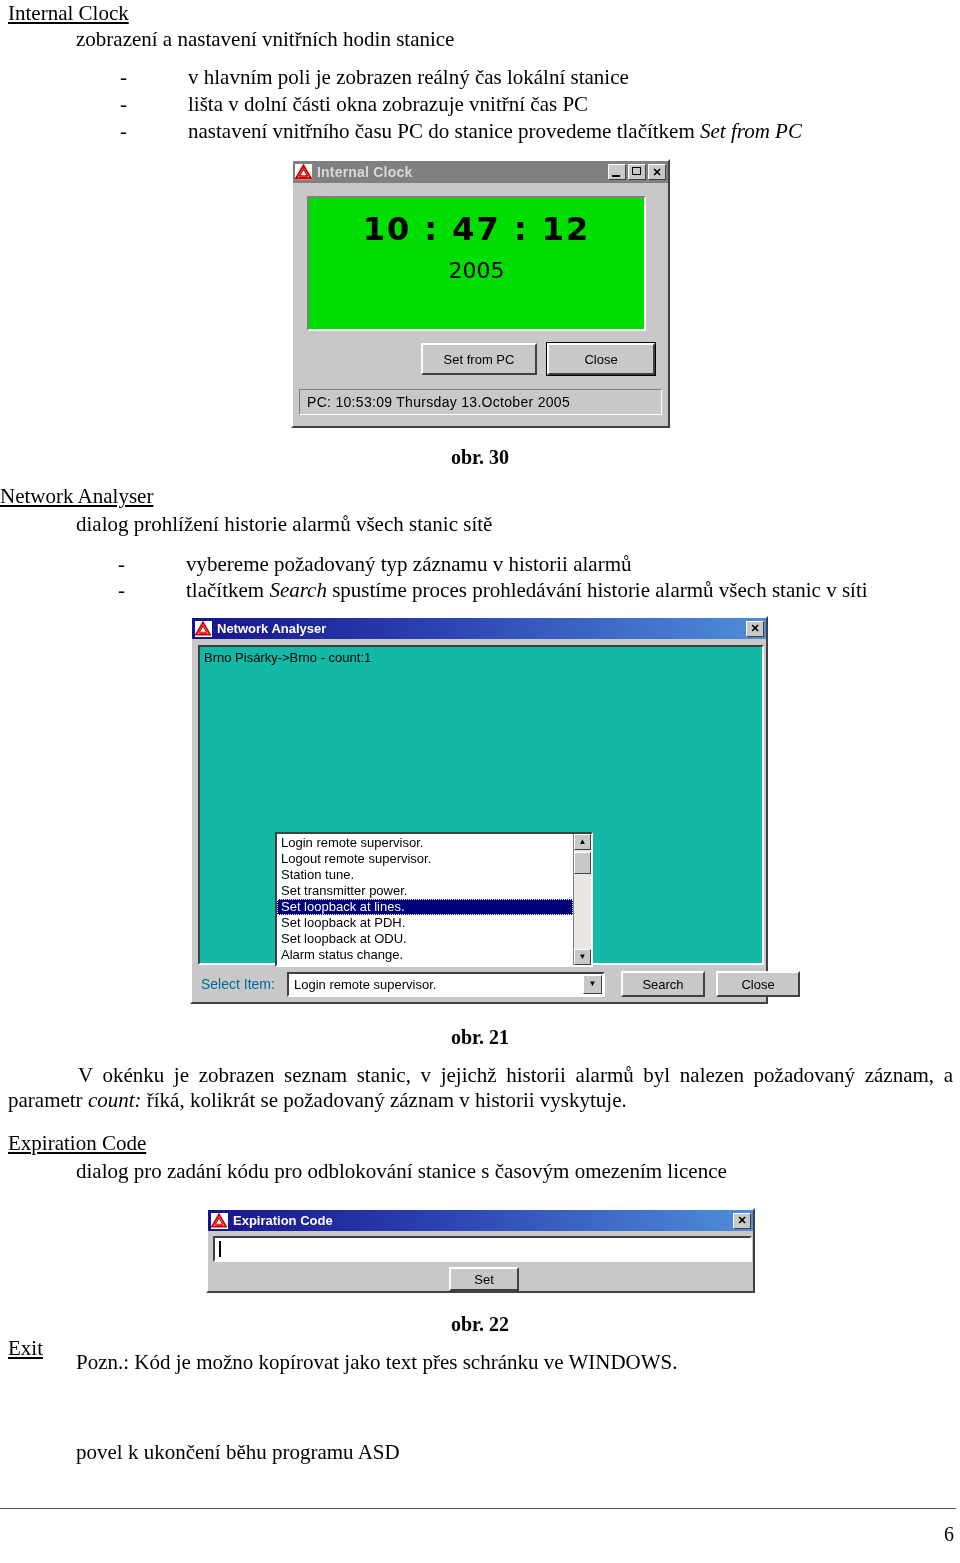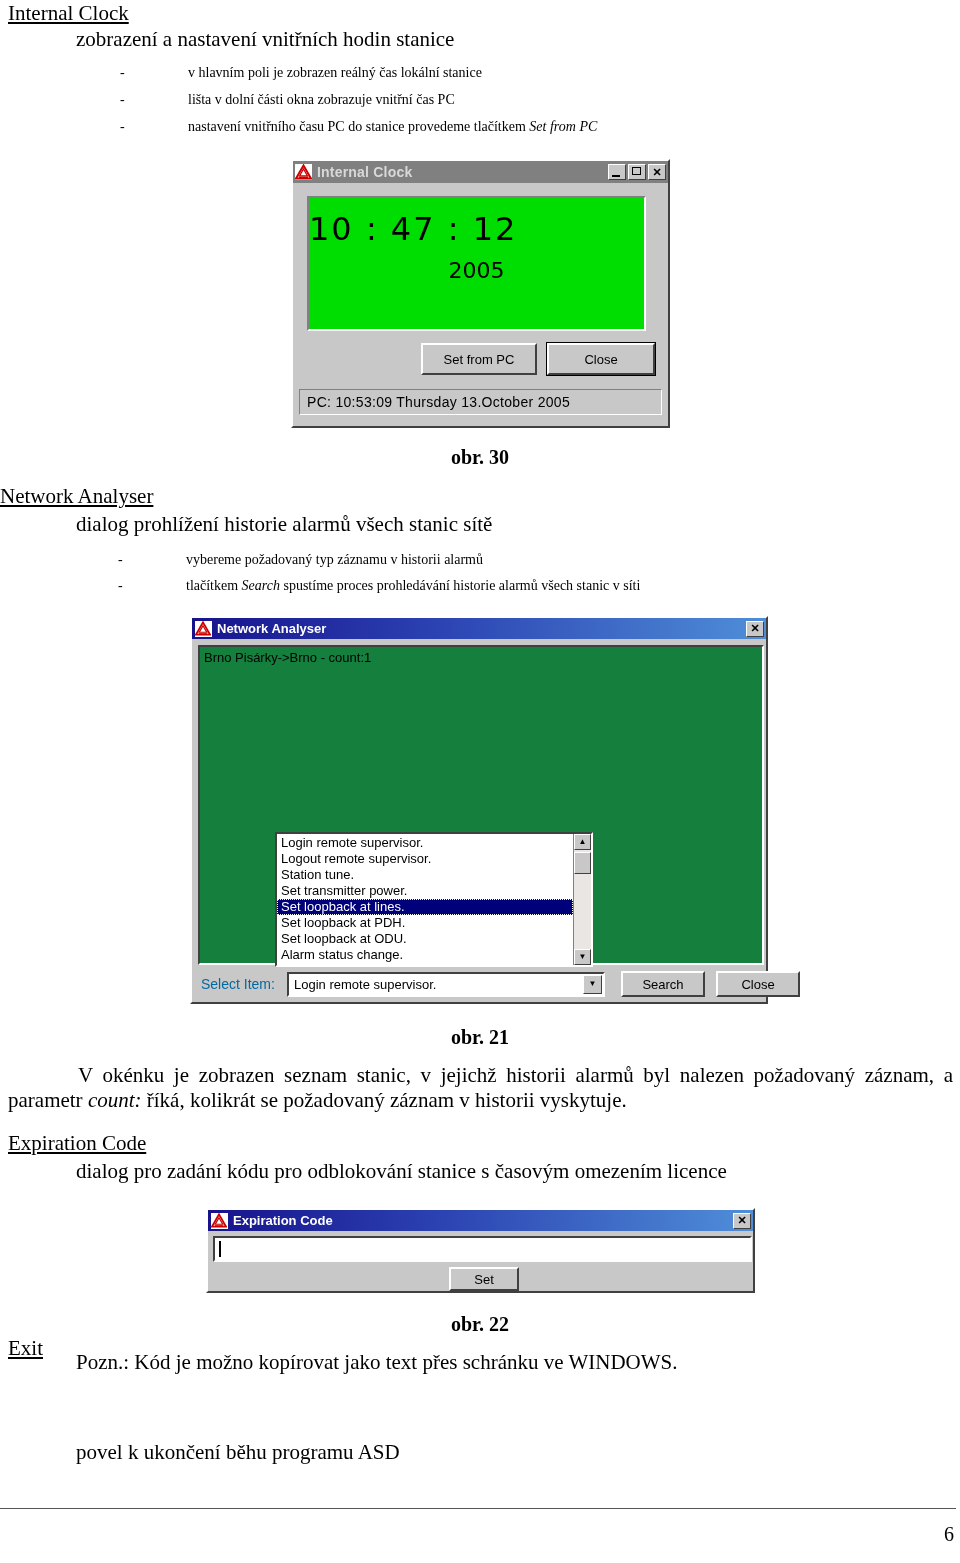--- a/index.html
+++ b/index.html
@@ -27,21 +27,21 @@
     padding: 0;
     white-space: nowrap;
   }
   .subline {
     font-size: 21px;
     margin: 0;
     white-space: nowrap;
   }
   .bullet-row {
     display: block;
-    font-size: 14px;
+    font-size: 21px;
     white-space: nowrap;
   }
   .bullet-dash {
     display: inline-block;
     width: 68px;
   }
   .it { font-style: italic; }
   .figcap {
     font-size: 20px;
     font-weight: bold;
@@ -178,25 +178,25 @@
     background: #00dd00;
     border-top: 2px solid #808080;
     border-left: 2px solid #808080;
     border-right: 2px solid #ffffff;
     border-bottom: 2px solid #ffffff;
     box-sizing: border-box;
     font-family: "DejaVu Sans", sans-serif;
     color: #000;
   }
   .clock-time {
-    text-align: left;
+    text-align: center;
     font-size: 32px;
     letter-spacing: 2px;
     margin-top: 12px;
-    font-weight: normal;
+    font-weight: bold;
   }
   .clock-date {
     display: flex;
     justify-content: space-around;
     font-size: 22px;
     font-weight: bold;
     margin-top: 8px;
     padding: 0 10px;
   }
   .clock-year {
@@ -224,21 +224,21 @@
     letter-spacing: 0.3px;
   }
 
   
   #network-analyser {
     left: 190px; top: 616px; width: 578px; height: 388px;
   }
   #na-main-panel {
     position: absolute;
     left: 6px; top: 27px; width: 566px; height: 320px;
-    background: #15803d;
+    background: #14b8a6;
     border-top: 2px solid #404040;
     border-left: 2px solid #404040;
     border-right: 2px solid #ffffff;
     border-bottom: 2px solid #ffffff;
     box-sizing: border-box;
     font-family: "Liberation Sans", sans-serif;
     font-size: 13px;
     padding: 3px 0 0 4px;
     color: #000;
   }

